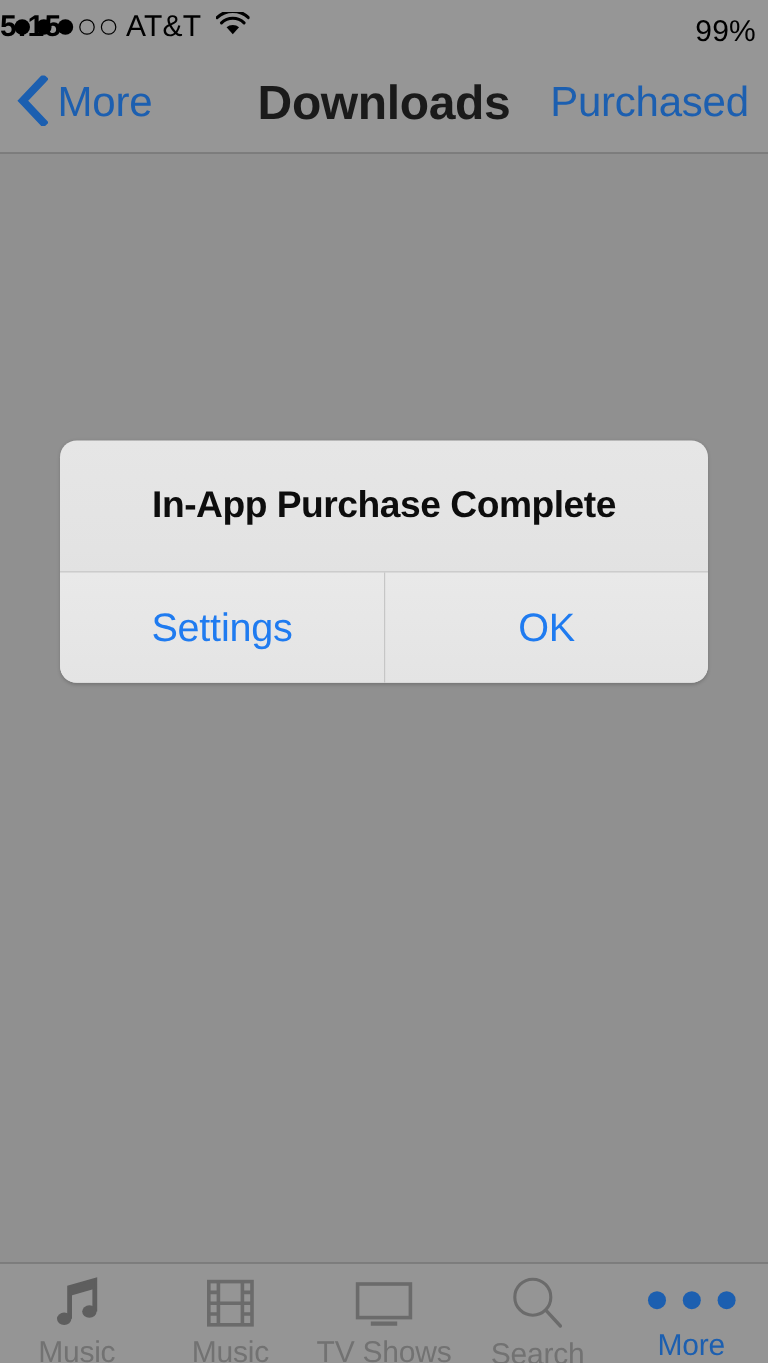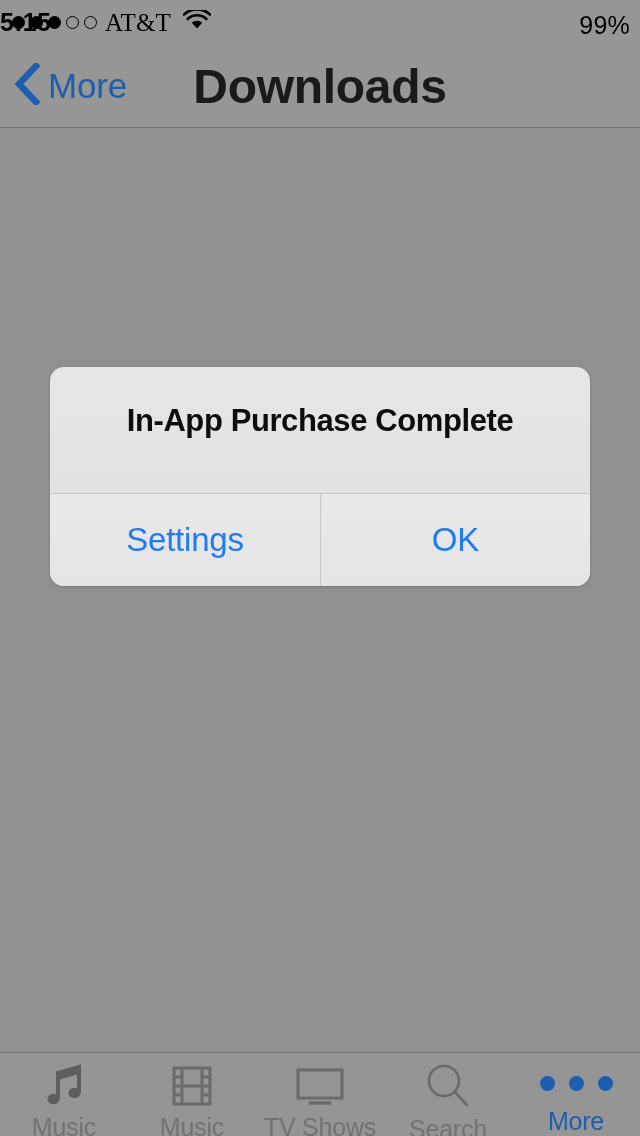--- a/index.html
+++ b/index.html
@@ -17,21 +17,21 @@
     position:absolute; top:0; left:0; width:640px; height:45px;
     background:#969696;
     display:flex; align-items:center;
     color:#000;
   }
   .sb-left{ position:absolute; left:12px; display:flex; align-items:center; gap:8px; }
   .signal-dots{ display:flex; align-items:center; gap:5px; }
   .dot{ width:13px; height:13px; border-radius:50%; }
   .dot.filled{ background:#000; }
   .dot.hollow{ background:transparent; border:1.6px solid #000; }
-  .carrier{ font-size:25px; letter-spacing:0.2px;font-family:Liberation Serif, serif; }
+  .carrier{ font-size:25px; letter-spacing:0.2px; }
   .wifi{ margin-left:4px; }
   .sb-center{
     position:absolute; left:0; width:624px; text-align:left;
     font-size:25px; font-weight:600; letter-spacing:0.3px;
   }
   .sb-right{ position:absolute; right:10px; display:flex; align-items:center; gap:8px;flex-direction:column; }
   .pct{ font-size:25px; letter-spacing:0.2px; }
   .battery{
     position:relative; width:48px; height:23px;
     border:2px solid #000; border-radius:4px; padding:2px;
@@ -49,21 +49,21 @@
     border-bottom:1px solid #6e6e6e;
     display:flex; align-items:center;
   }
   .nav-back{
     position:absolute; left:14px; display:flex; align-items:center; gap:8px;
     color:#1c5fb0; cursor:pointer;
   }
   .nav-back .label{ font-size:35px; letter-spacing:-0.2px; }
   .nav-title{
     position:absolute; left:0; width:640px; text-align:center;
-    font-size:48px; font-weight:bold; color:#1a1a1a; letter-spacing:-0.3px;
+    font-size:40px; font-weight:bold; color:#1a1a1a; letter-spacing:-0.3px;
   }
   .nav-right{
     position:absolute; right:16px; font-size:35px; color:#1c5fb0;
     letter-spacing:-0.2px; cursor:pointer;
   }
 
   
   #content{
     position:absolute; top:129px; left:0; width:640px; height:911px;
     background:#909090;
@@ -74,21 +74,21 @@
     position:absolute; left:50px; top:367px; width:540px;
     border-radius:14px;
     background:linear-gradient(to bottom, #e6e6e6 0%, #e3e3e3 45%, #dddddd 100%);
     box-shadow:0 1px 3px rgba(0,0,0,0.18);
     overflow:hidden;
     z-index:5;
   }
   .alert-body{ padding:36px 26px 26px; text-align:center; }
   .alert-title{
     font-size:31px; font-weight:bold; color:#0d0d0d;
-    letter-spacing:-0.4px; margin-bottom:28px;
+    letter-spacing:-0.4px; margin-bottom:11px;
   }
   .alert-message{
     font-size:28px; line-height:38px; color:#111; letter-spacing:-0.2px;
     padding:0 2px 8px;
   }
   .alert-actions{
     display:flex; border-top:1px solid #c6c6c6;
     background:linear-gradient(to bottom, #e9e9e9 0%, #e4e4e4 100%);
   }
   .alert-button{
@@ -176,20 +176,21 @@
     <span>
       <svg width="26" height="42" viewBox="0 0 26 42">
         <path d="M22 3 L5 21 L22 39" fill="none" stroke="#1c5fb0" stroke-width="6.5" stroke-linecap="square" stroke-linejoin="miter"></path>
       </svg>
     </span>
     <span class="label">More</span>
   </div>
 
   <div class="nav-title">Downloads</div>
 
+  <div class="nav-right">Purchased</div>
 </div>
 
 <div id="content"></div>
 
 <div id="alert">
   <div class="alert-body">
     <div class="alert-title">In-App Purchase Complete</div>
   </div>
   <div class="alert-actions">
     <button class="alert-button">Settings</button>

